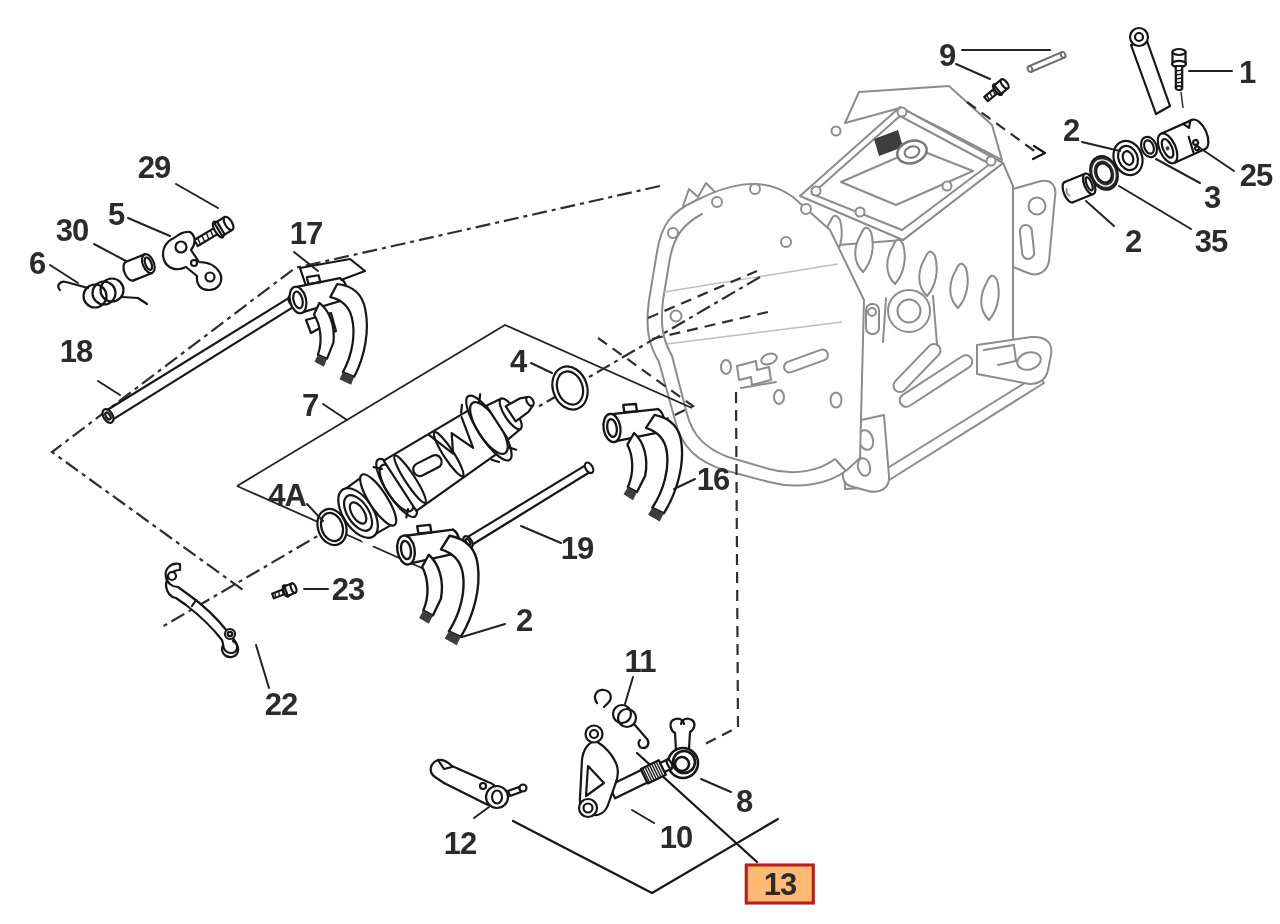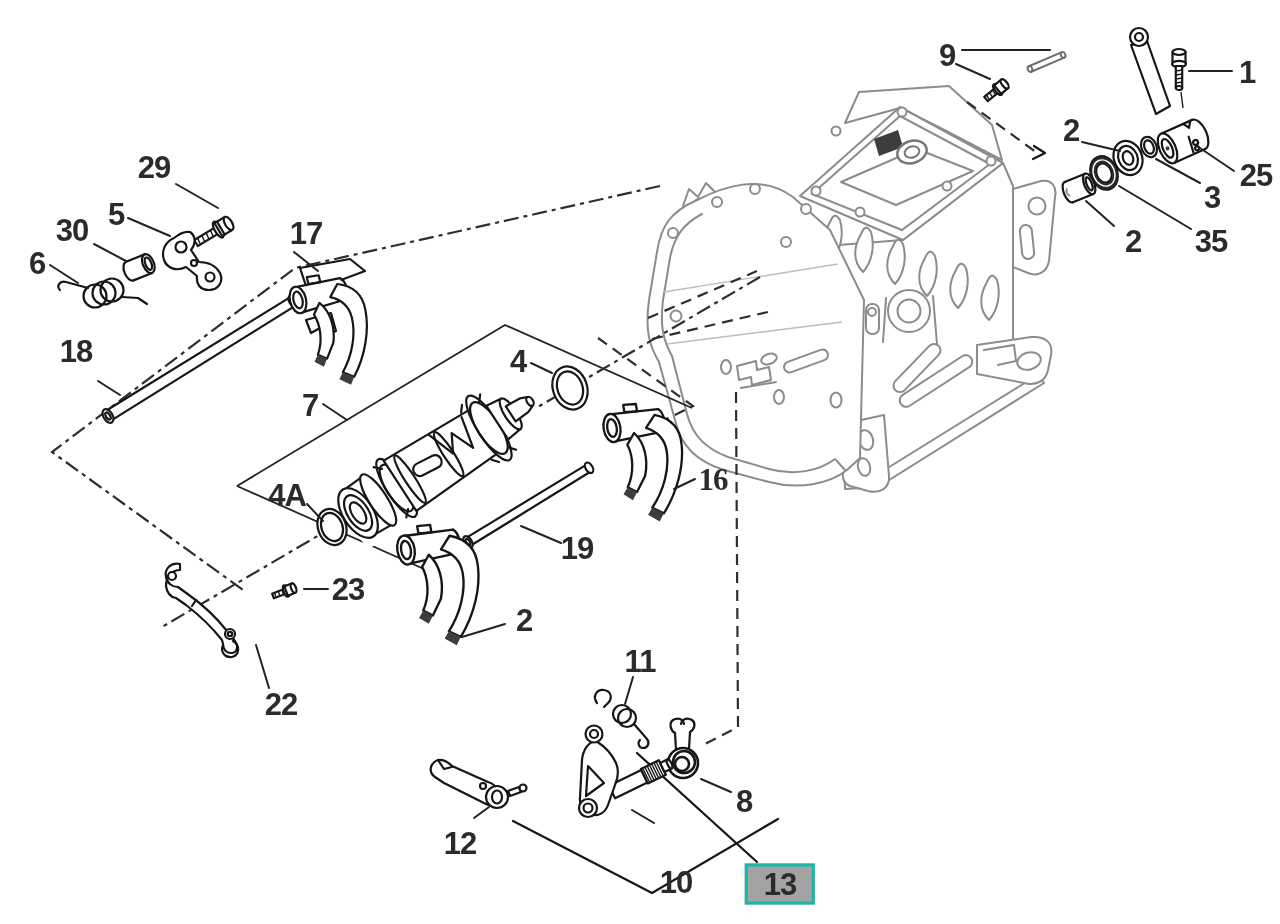--- a/index.html
+++ b/index.html
@@ -3,21 +3,21 @@
 <meta charset="utf-8">
 <title>Exploded Parts Diagram</title>
 <style>
   html,body{margin:0;padding:0;background:#ffffff;}
   .stage{position:relative;width:1280px;height:924px;background:#fff;overflow:hidden;
          font-family:"Liberation Sans",sans-serif;}
   .stage svg{position:absolute;left:0;top:0;}
   .callout{position:absolute;transform:translate(-50%,-50%);
            font:bold 31px "Liberation Sans",sans-serif;color:#2b2b2b;
            letter-spacing:-1px;white-space:nowrap;line-height:1;}
-  .callout.boxed{border:3px solid #14b8a6;padding:2px 16px;background:#a3a3a3;}
+  .callout.boxed{border:3px solid #b91c1c;padding:2px 16px;background:#fdba74;}
   
   .k{stroke:#161616;fill:#fff;stroke-width:2.2;stroke-linejoin:round;stroke-linecap:round}
   .kl{stroke:#161616;fill:none;stroke-width:2.2;stroke-linejoin:round;stroke-linecap:round}
   .kt{stroke:#222;fill:none;stroke-width:1.8}
   .dk{fill:#3d3d3d;stroke:none}
   .g{stroke:#8c8c8c;fill:#fff;stroke-width:2;stroke-linejoin:round;stroke-linecap:round}
   .gl{stroke:#8c8c8c;fill:none;stroke-width:2;stroke-linecap:round}
   .gf{stroke:#bdbdbd;fill:none;stroke-width:1.4}
   .lead{stroke:#222;stroke-width:2;fill:none;stroke-linecap:round}
   .dash{stroke:#2e2e2e;stroke-width:2.2;fill:none;stroke-dasharray:11 7}
@@ -435,27 +435,27 @@
       <span class="callout" style="left: 1247px; top: 72px;">1</span>
       <span class="callout" style="left: 1071px; top: 130px;">2</span>
       <span class="callout" style="left: 1212px; top: 197px;">3</span>
       <span class="callout" style="left: 518px; top: 361px;">4</span>
       <span class="callout" style="left: 287px; top: 487px; margin-top: 8px;">4A</span>
       <span class="callout" style="left: 116px; top: 214px;">5</span>
       <span class="callout" style="left: 37px; top: 263px;">6</span>
       <span class="callout" style="left: 310px; top: 405px;">7</span>
       <span class="callout" style="left: 744px; top: 801px;">8</span>
       <span class="callout" style="left: 947px; top: 55px;">9</span>
-      <span class="callout" style="left: 676px; top: 837px; margin-top: 45px;">10</span>
+      <span class="callout" style="left: 676px; top: 837px;">10</span>
       <span class="callout" style="left: 640px; top: 661px;">11</span>
       <span class="callout" style="left: 460px; top: 843px;">12</span>
       <span class="callout boxed" style="left: 780px; top: 884px;">13</span>
       <span class="callout" style="left: 1133px; top: 241px;">2</span>
       <span class="callout" style="left: 524px; top: 620px;">2</span>
-      <span class="callout" style="left: 713px; top: 479px; font-family: Liberation Serif, serif;">16</span>
+      <span class="callout" style="left: 713px; top: 479px;">16</span>
       <span class="callout" style="left: 306px; top: 233px;">17</span>
       <span class="callout" style="left: 76px; top: 351px;">18</span>
       <span class="callout" style="left: 577px; top: 548px;">19</span>
       <span class="callout" style="left: 72px; top: 230px;">30</span>
       <span class="callout" style="left: 154px; top: 167px;">29</span>
       <span class="callout" style="left: 281px; top: 704px;">22</span>
       <span class="callout" style="left: 348px; top: 589px;">23</span>
       <span class="callout" style="left: 1211px; top: 241px;">35</span>
       <span class="callout" style="left: 1256px; top: 175px; text-align: center;">25</span>
     </div>

